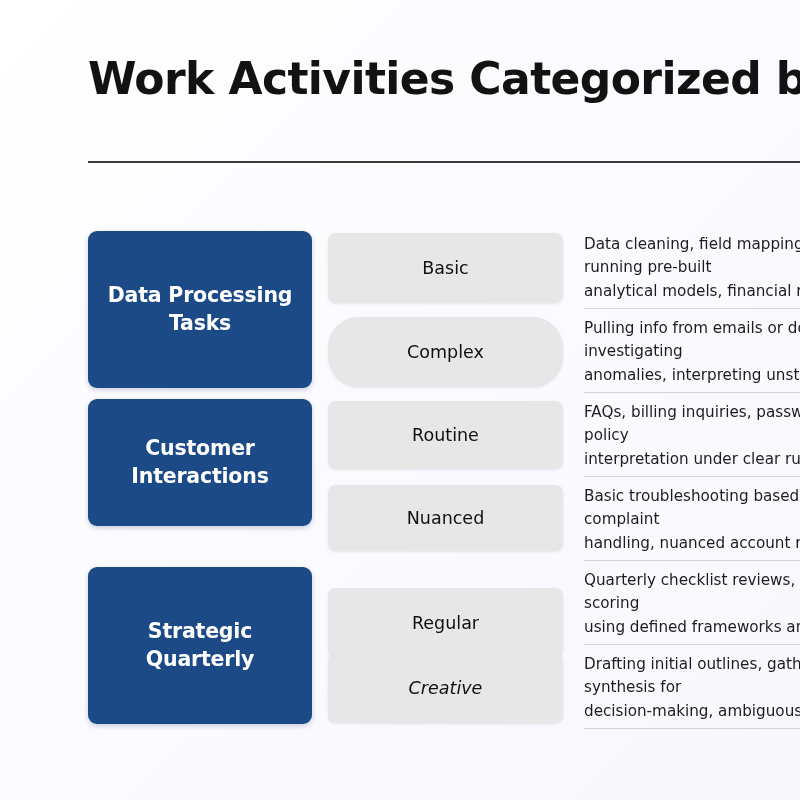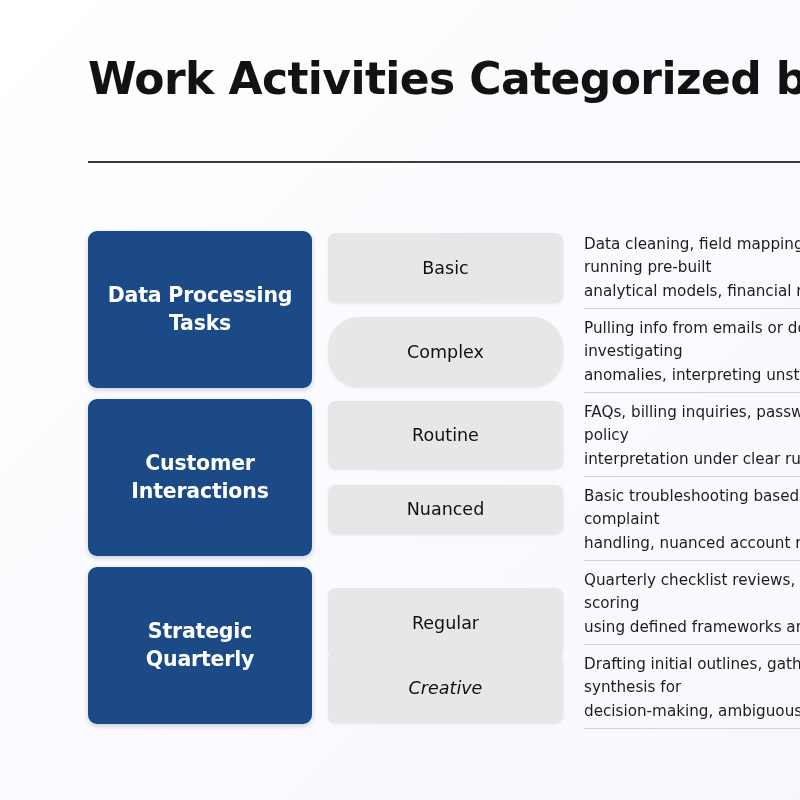--- a/index.html
+++ b/index.html
@@ -166,35 +166,35 @@
         <span class="level-label">Complex</span>
       </div>
       <div class="desc-cell" style="top:317px; height:70px;">
         <span class="desc-text">Pulling info from emails or documents with varied formats, investigating
 anomalies, interpreting unstructured data</span>
       </div>
       <div class="desc-sep" style="top:392px;"></div>
     </div>
 
     <div class="group-row">
-      <div class="category-card" style="top:399px; height:157px;">
+      <div class="category-card" style="top:399px; height:127px;">
         <span class="category-label">Customer
 Interactions</span>
       </div>
 
       <div class="level-chip" style="top:401px; height:68px;">
         <span class="level-label">Routine</span>
       </div>
       <div class="desc-cell" style="top:401px; height:70px;">
         <span class="desc-text">FAQs, billing inquiries, password resets, order status, basic policy
 interpretation under clear rules</span>
       </div>
       <div class="desc-sep" style="top:476px;"></div>
 
-      <div class="level-chip" style="top:485px; height:49px;">
+      <div class="level-chip" style="top:485px; height:66px;">
         <span class="level-label">Nuanced</span>
       </div>
       <div class="desc-cell" style="top:485px; height:70px;">
         <span class="desc-text">Basic troubleshooting based on documented procedures, complaint
 handling, nuanced account research</span>
       </div>
       <div class="desc-sep" style="top:560px;"></div>
     </div>
 
     <div class="group-row">

